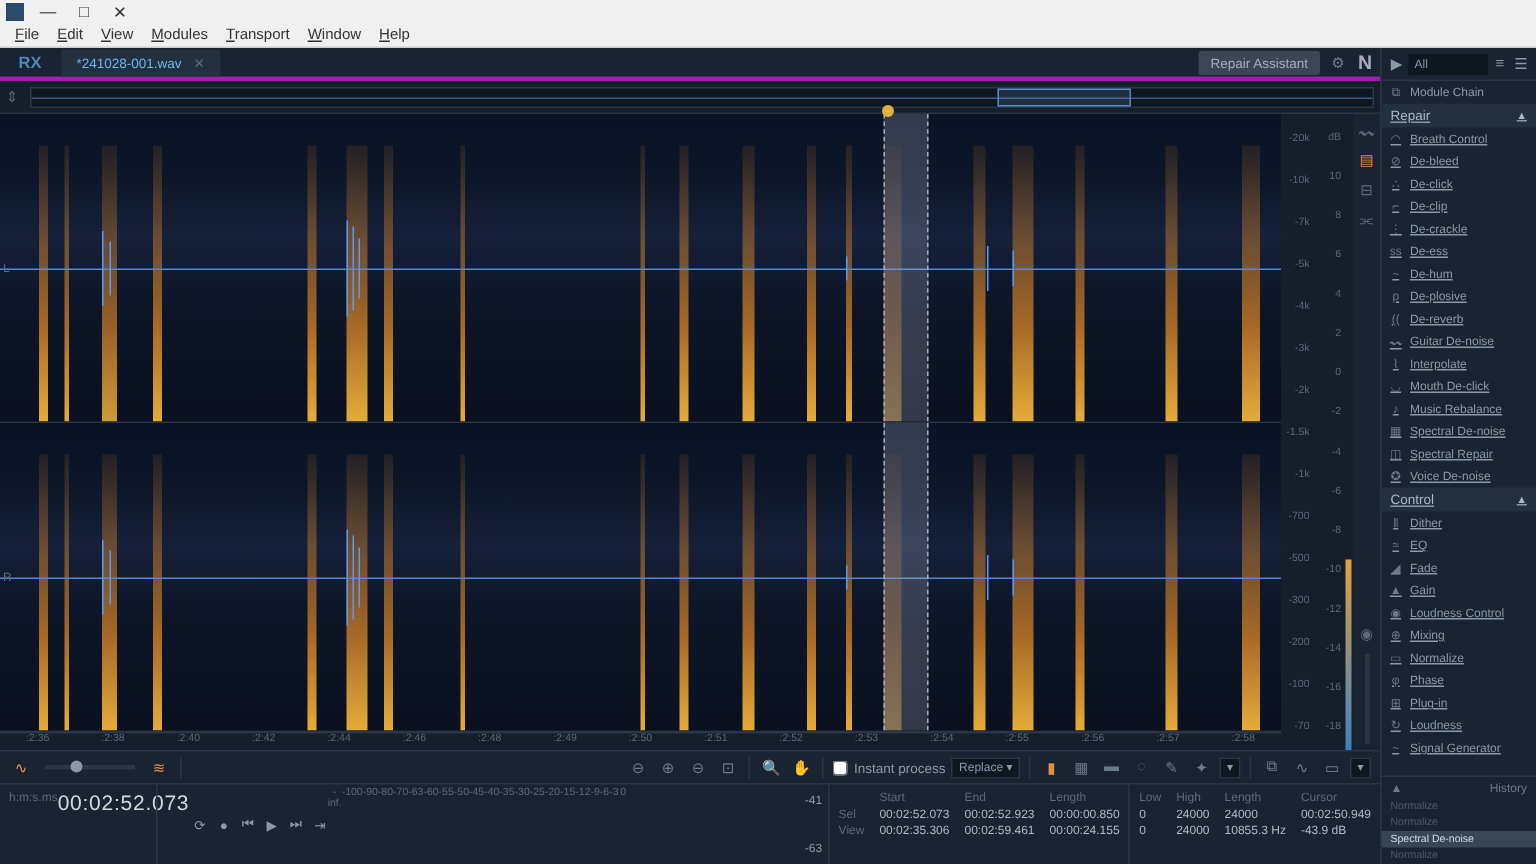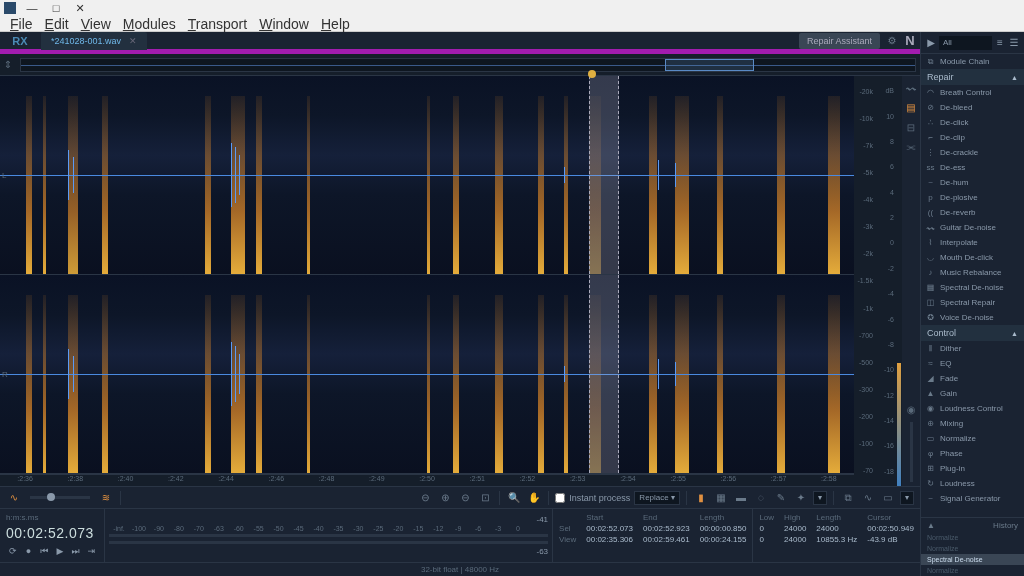--- a/index.html
+++ b/index.html
@@ -3,30 +3,30 @@
 <meta charset="utf-8">
 <style>
 * { margin: 0; padding: 0; box-sizing: border-box; font-family: 'Segoe UI', Arial, sans-serif; }
 body { width: 1024px; height: 576px; background: #1a2332; color: #8a99aa; overflow: hidden; font-size: 10px; }
 
 .titlebar { height: 16px; background: #f0f0f0; display: flex; align-items: center; padding: 0 4px; color: #333; font-size: 9px; }
 .titlebar .app-icon { width: 12px; height: 12px; background: #2a4a6a; margin-right: 4px; }
 .titlebar .title { flex: 1; }
 .titlebar .win-btn { width: 24px; text-align: center; cursor: pointer; font-size: 11px; }
 
-.menubar { height: 16px; background: #f0f0f0; display: flex; align-items: center; padding: 0 4px; color: #333; font-size: 14px; border-bottom: 1px solid #ccc; }
+.menubar { height: 16px; background: #f0f0f0; display: flex; align-items: center; padding: 0 4px; color: #333; font-size: 10px; border-bottom: 1px solid #ccc; }
 .menubar .menu-item { padding: 0 6px; cursor: pointer; }
 .menubar .menu-item u { text-decoration: underline; }
 
 .app-area { display: flex; height: calc(100% - 32px); background: #151e2a; }
 
 .main-col { flex: 1; display: flex; flex-direction: column; min-width: 0; }
 .right-col { width: 104px; background: #1a2332; border-left: 1px solid #2a3545; display: flex; flex-direction: column; }
 
-.tab-bar { height: 22px; background: #1a2332; display: flex; align-items: center; border-bottom: 5px solid #a21caf; }
+.tab-bar { height: 22px; background: #1a2332; display: flex; align-items: center; border-bottom: 3px solid #a21caf; }
 .logo-rx { width: 40px; height: 22px; display: flex; align-items: center; justify-content: center; color: #4a8ab5; font-weight: bold; font-size: 11px; }
 .tab { height: 18px; padding: 0 10px; background: #22303f; display: flex; align-items: center; color: #6fb7e8; font-size: 9px; margin: 0 1px; cursor: pointer; border-radius: 2px 2px 0 0; }
 .tab .close-x { margin-left: 8px; color: #667; cursor: pointer; }
 .spacer-flex { flex: 1; }
 .repair-btn { height: 16px; padding: 0 8px; background: #3a4655; border-radius: 2px; margin-right: 4px; font-size: 9px; color: #aab; display: flex; align-items: center; cursor: pointer; }
 .n-logo { width: 20px; text-align: center; font-weight: bold; color: #aab; font-size: 13px; }
 
 .overview-row { height: 22px; display: flex; align-items: center; background: #151e2a; border-bottom: 1px solid #2a3545; position: relative; }
 .ov-tool { width: 16px; text-align: center; color: #5a6a7a; cursor: pointer; }
 .ov-track { flex: 1; height: 14px; background: #0e1620; margin: 0 4px; position: relative; border: 1px solid #2a3545; }
@@ -59,44 +59,44 @@
 
 .tool-row { height: 22px; background: #1a2332; display: flex; align-items: center; padding: 0 6px; gap: 4px; border-top: 1px solid #2a3545; font-size: 9px; }
 .tbtn { width: 16px; height: 16px; color: #6a7a8a; cursor: pointer; display: flex; align-items: center; justify-content: center; font-size: 10px; }
 .tbtn.active { color: #e09040; }
 .tsep { width: 1px; height: 14px; background: #2a3545; margin: 0 2px; }
 .tsel { height: 14px; background: #0e1620; padding: 0 4px; font-size: 8px; display: flex; align-items: center; color: #8a99aa; border: 1px solid #2a3545; }
 .zoom-slider { width: 60px; height: 3px; background: #2a3545; position: relative; margin: 0 4px; }
 .zoom-thumb { position: absolute; top: -3px; width: 8px; height: 8px; background: #8a99aa; border-radius: 50%; }
 
 .bottom-panel { height: 54px; background: #1a2332; display: flex; border-top: 1px solid #2a3545; }
-.time-block { width: 104px; padding: 4px 6px; display: flex; flex-direction: column; justify-content: space-between; }
+.time-block { width: 104px; padding: 4px 6px; display: flex; flex-direction: row; justify-content: space-between; }
 .time-unit { font-size: 8px; color: #5a6a7a; }
 .time-big { font-size: 14px; color: #cdd; letter-spacing: 0.5px; }
 .transport { display: flex; gap: 2px; align-items: center; }
 .trans-btn { width: 14px; height: 14px; color: #8a99aa; cursor: pointer; font-size: 9px; display: flex; align-items: center; justify-content: center; }
 
-.db-ruler { flex: 1; padding: 2px 4px; position: relative; display: flex; flex-direction: column; justify-content: center; border-left: 1px solid #2a3545; }
+.db-ruler { flex: 1; padding: 2px 4px; position: relative; display: flex; flex-direction: row; justify-content: center; border-left: 1px solid #2a3545; }
 .db-marks { display: flex; font-size: 7px; color: #5a6a7a; }
 .db-mark { flex: 1; text-align: center; }
 .db-bar { height: 3px; background: #2a3545; margin: 2px 0; }
 .db-val { position: absolute; right: 4px; font-size: 8px; }
 
 .info-block { display: flex; padding: 4px 6px; gap: 10px; border-left: 1px solid #2a3545; font-size: 8px; }
 .info-col { display: flex; flex-direction: column; gap: 2px; }
 .info-label { color: #5a6a7a; }
 .info-val { color: #abc; }
 
 .status-bar { height: 14px; background: #1a2332; text-align: center; font-size: 8px; color: #5a6a7a; border-top: 1px solid #2a3545; line-height: 14px; }
 
 .panel-top { height: 22px; display: flex; align-items: center; padding: 0 4px; gap: 2px; border-bottom: 1px solid #2a3545; }
 .panel-top .arrow-btn { width: 12px; text-align: center; cursor: pointer; }
 .panel-top .all-sel { flex: 1; background: #0e1620; height: 14px; font-size: 8px; padding: 0 4px; line-height: 14px; }
 
-.module-list { flex: 1; overflow: hidden; }
+.module-list { flex: 1; overflow: hidden; text-decoration: underline; }
 .mod-header { height: 16px; background: #22303f; display: flex; align-items: center; padding: 0 6px; font-size: 9px; color: #abc; cursor: pointer; }
 .mod-header .tri { margin-left: auto; font-size: 7px; }
 .mod-item { height: 15px; display: flex; align-items: center; padding: 0 4px; font-size: 8px; color: #8a99aa; cursor: pointer; gap: 4px; }
 .mod-icon { width: 11px; height: 11px; display: flex; align-items: center; justify-content: center; font-size: 8px; color: #6a7a8a; }
 
 .history-block { border-top: 1px solid #2a3545; }
 .hist-head { height: 14px; display: flex; align-items: center; padding: 0 6px; font-size: 8px; color: #6a7a8a; }
 .hist-item { height: 11px; padding: 0 6px; font-size: 7px; color: #8a99aa; cursor: pointer; line-height: 11px; }
 .hist-item.active { background: #3a4655; color: #cde; }
 .hist-item.dim { color: #4a5a6a; }
@@ -409,21 +409,20 @@
           <div class="info-val">10855.3 Hz</div>
         </div>
         <div class="info-col">
           <div class="info-label">Cursor</div>
           <div class="info-val">00:02:50.949</div>
           <div class="info-val">-43.9 dB</div>
         </div>
       </div>
     </div>
 
-    <div class="status-bar">32-bit float | 48000 Hz</div>
   </div>
 
   <div class="right-col">
     <div class="panel-top">
       <div class="arrow-btn">▶</div>
       <div class="all-sel">All</div>
       <div class="arrow-btn">≡</div>
       <div class="arrow-btn">☰</div>
     </div>
     <div class="mod-item">

